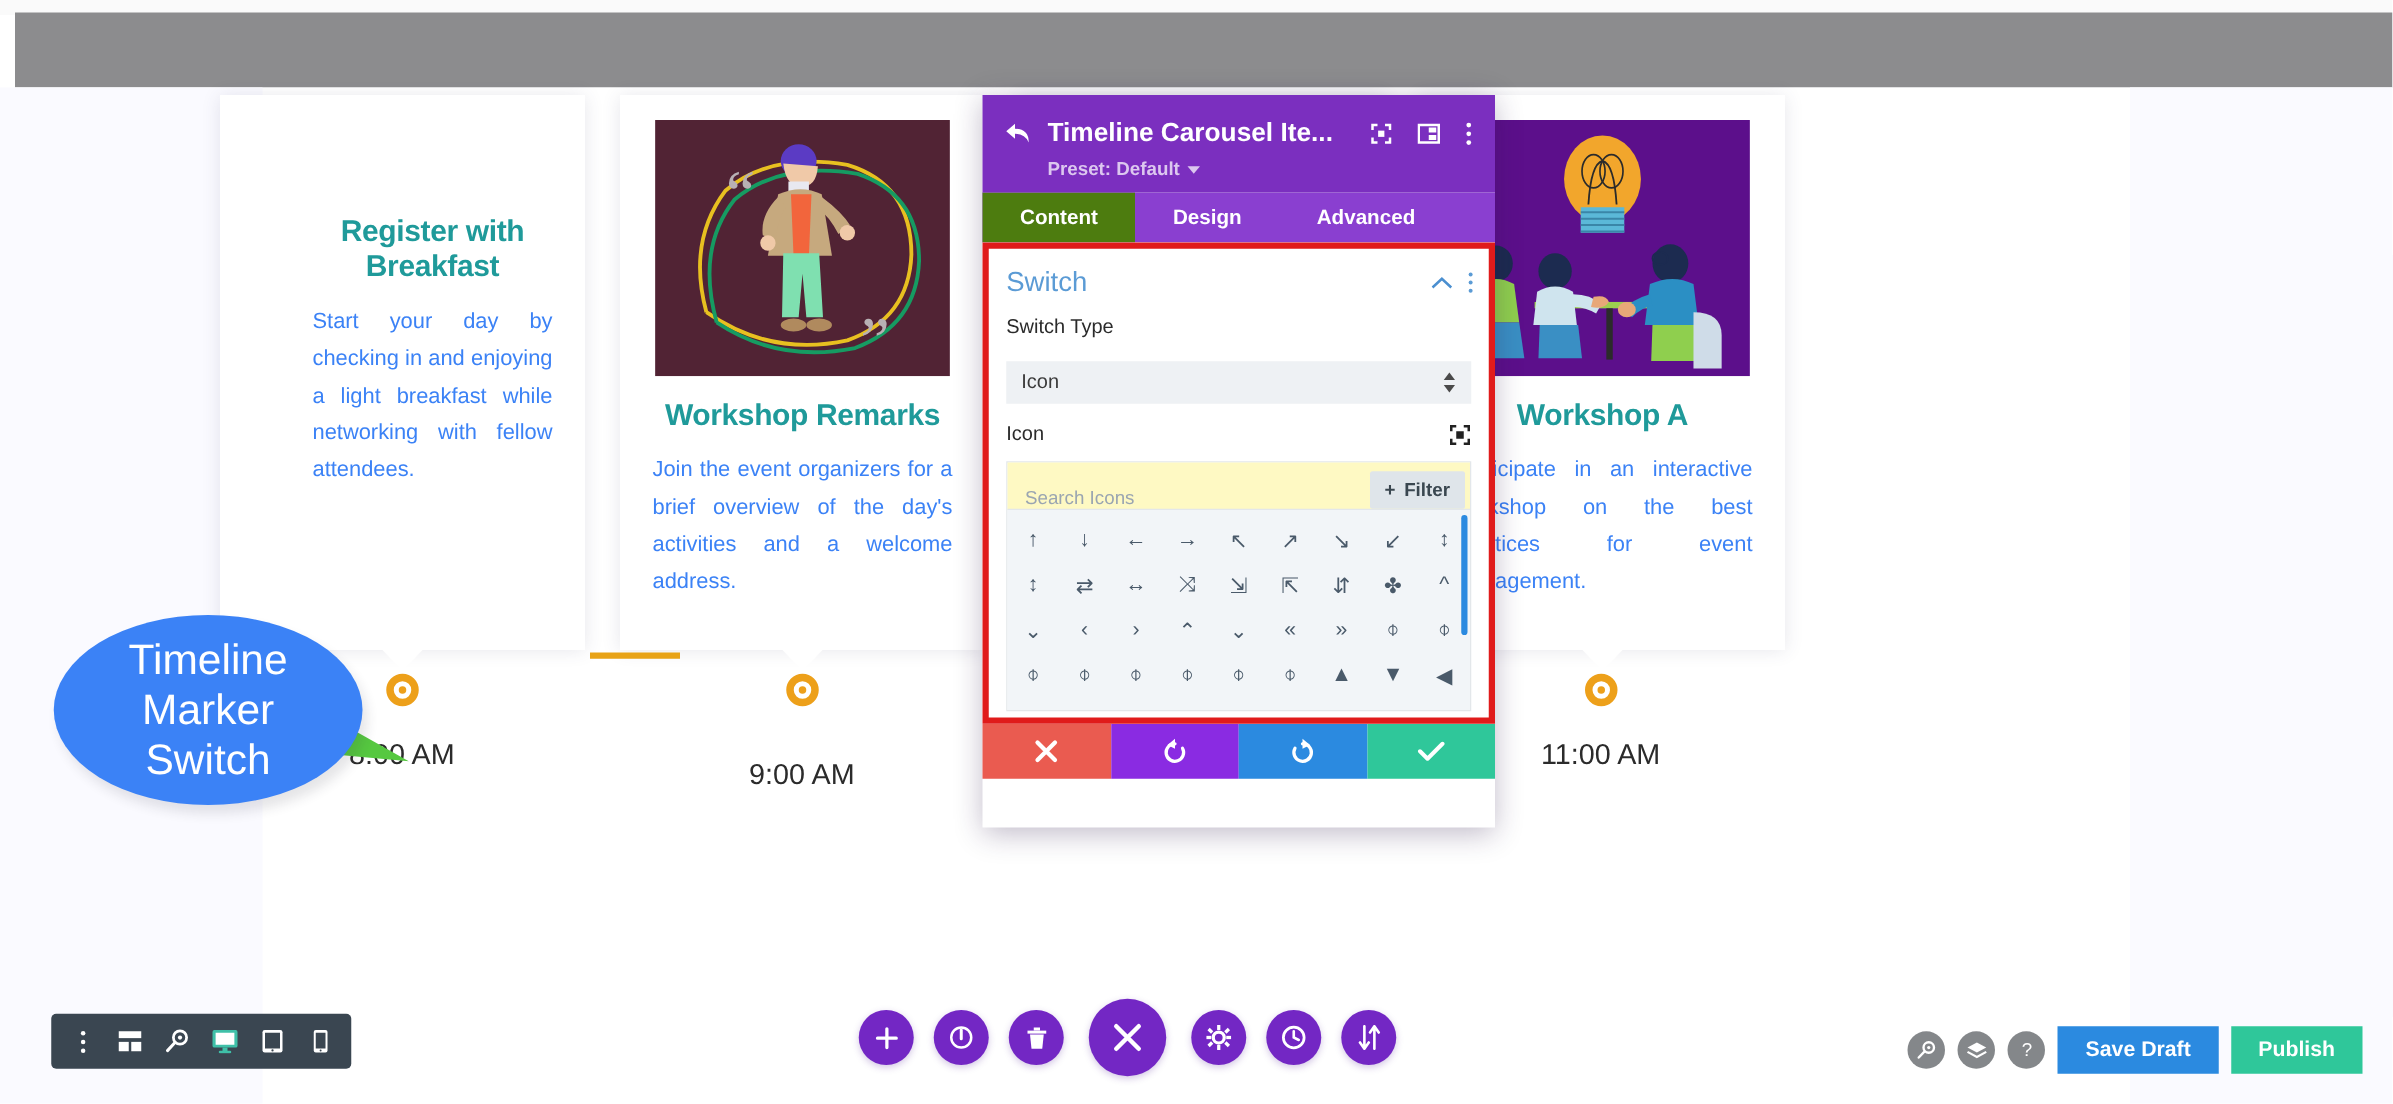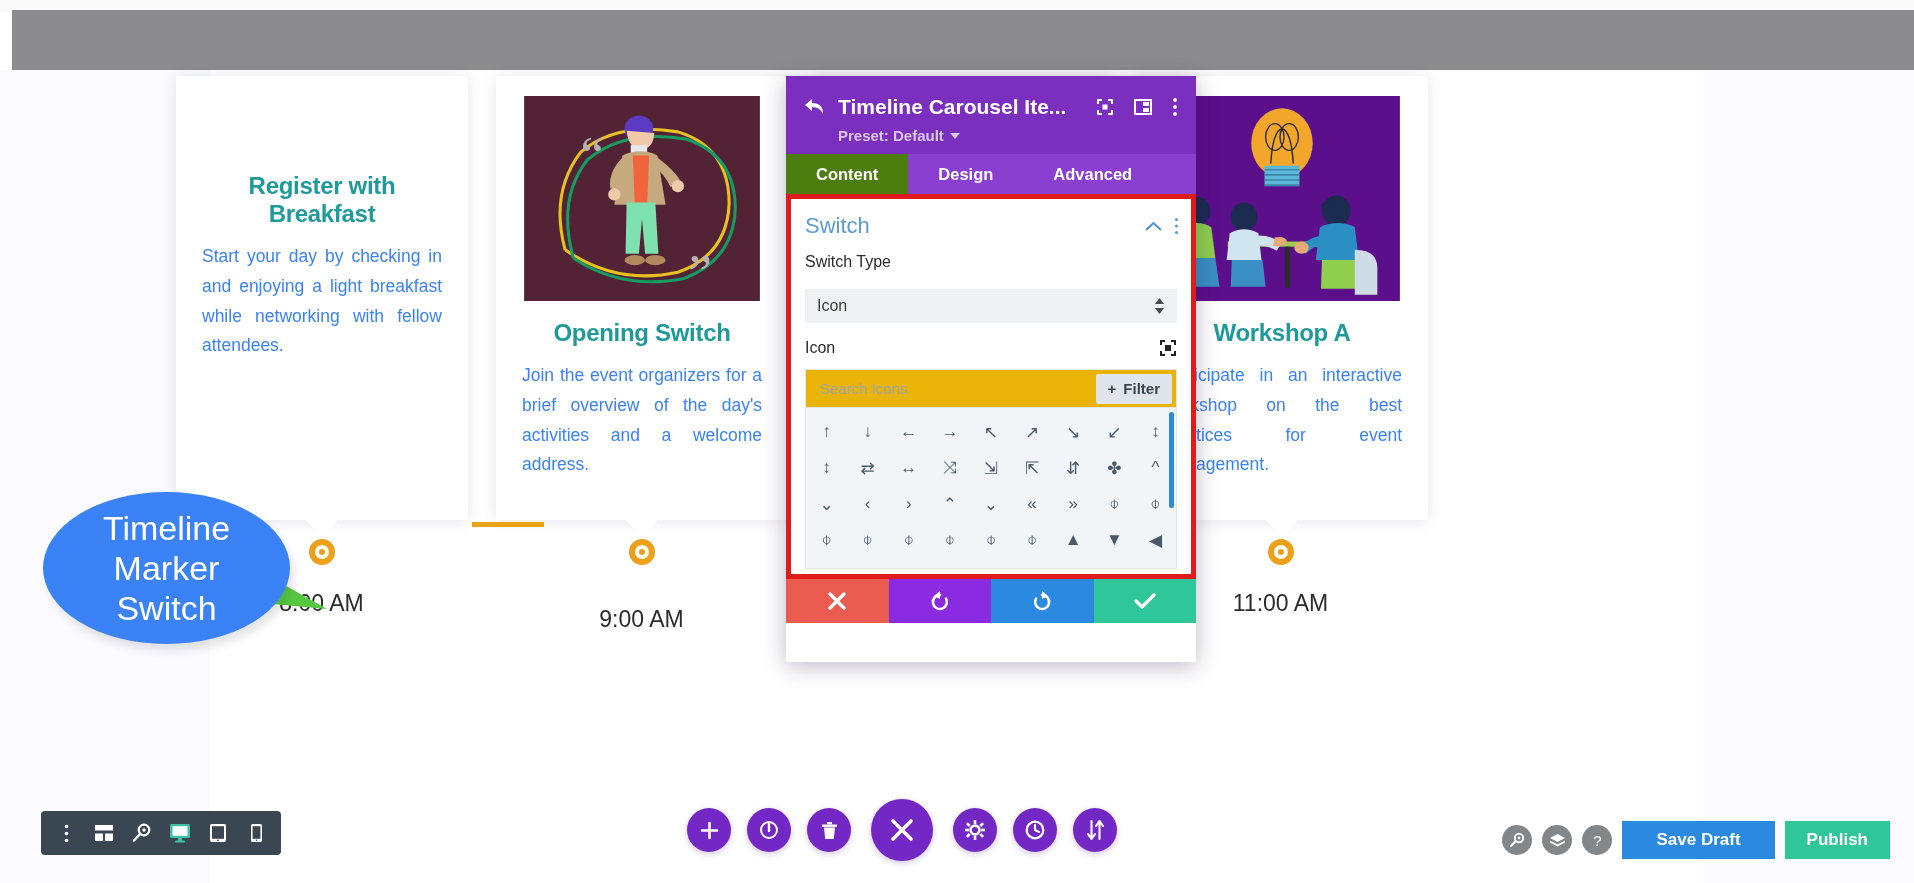--- a/index.html
+++ b/index.html
@@ -132,21 +132,21 @@
   .field-row .field-label { padding:0; flex:1; }
   .select-box {
     margin: 0 14px; height:34px; background:#eef1f4;
     display:flex; align-items:center; padding:0 12px;
     font-size:16px; color:#3b3b3b; position:relative;
   }
   .select-arrows { margin-left:auto; font-size:12px; color:#4a4a4a; line-height:1; text-align:center; }
 
   .icon-picker { margin: 8px 14px 0 14px; border:1px solid #e3e7ea; }
   .icon-search-row {
-    display:flex; align-items:center; height:38px; background:#eab308;
+    display:flex; align-items:flex-end; height:38px; background:#fef9c3;
     border-bottom:1px solid #e3e7ea; padding-left:14px;
   }
   .icon-search-input {
     flex:1; border:none; background:transparent; outline:none;
     font-size:15px; color:#5a6672; font-family:"Liberation Sans", sans-serif;
   }
   .icon-search-input::placeholder { color:#9aa5b1; }
   .filter-btn {
     height:30px; margin-right:4px; background:#dfe5ea; color:#3a4750;
     display:flex; align-items:center; gap:7px; padding:0 12px;
@@ -192,21 +192,21 @@
   .cbtn.big { width:62px; height:62px; font-size:26px; margin:0 4px; }
 
   .right-toolbar {
     position:absolute; right:24px; bottom:24px; display:flex; align-items:center; gap:10px;
   }
   .gbtn {
     width:30px; height:30px; border-radius:50%; background:#84878a;
     display:flex; align-items:center; justify-content:center; color:#fff; font-size:15px;
   }
   .savebtn {
-    height:38px; padding:0 34px; background:#2b8ae0; color:#fff;
+    height:38px; padding:0 22px; background:#2b8ae0; color:#fff;
     display:flex; align-items:center; font-size:17px; font-weight:bold;
   }
   .pubbtn {
     height:38px; padding:0 22px; background:#2fc79a; color:#fff;
     display:flex; align-items:center; font-size:17px; font-weight:bold;
   }
   svg { display:block; }
 </style>
 </head>
 <body>
@@ -214,21 +214,21 @@
 <div id="root">
 
   <div class="topbar-shadow"></div>
   <div class="topbar"></div>
 
   <div class="canvas">
     <div class="page-bg-left"></div>
     <div class="page-bg-right"></div>
 
     <div class="card" style="left:176px; top:6px; width:292px; height:444px;">
-      <div class="card-body" style="padding-top:96px;">
+      <div class="card-body" style="padding-top:96px;margin-left:48px;">
         <div class="card-title">Register with Breakfast</div>
         <div class="card-text">Start your day by checking in and enjoying a light breakfast while networking with fellow attendees.</div>
       </div>
       <div class="card-tail"></div>
     </div>
 
     <div class="card" style="left:496px; top:6px; width:292px; height:444px;">
       <div style="padding:20px 28px 0 28px;">
         <svg class="card-img" viewBox="0 0 230 200" style="height:205px;">
           <rect width="230" height="200" fill="#512334"></rect>
@@ -244,21 +244,21 @@
           <path d="M96 60 q-14 14 -12 30 l10 4 q2 -18 8 -26 z" fill="#c6a97e"></path>
           <path d="M130 60 q16 12 22 22 l-9 7 q-7 -14 -16 -20 z" fill="#c6a97e"></path>
           <circle cx="88" cy="96" r="6" fill="#f0c9a8"></circle>
           <circle cx="150" cy="88" r="6" fill="#f0c9a8"></circle>
           <path d="M100 104 h28 l3 50 h-13 l-3 -34 l-3 34 h-13 z" fill="#7fe0b0"></path>
           <ellipse cx="108" cy="160" rx="10" ry="5" fill="#b08a5e"></ellipse>
           <ellipse cx="128" cy="160" rx="10" ry="5" fill="#b08a5e"></ellipse>
         </svg>
       </div>
       <div class="card-body" style="padding-top:18px;">
-        <div class="card-title">Opening Switch</div>
+        <div class="card-title">Workshop Remarks</div>
         <div class="card-text">Join the event organizers for a brief overview of the day's activities and a welcome address.</div>
       </div>
       <div class="card-accentbar" style="width:72px; left:-24px; bottom:-7px;"></div>
       <div class="card-tail"></div>
     </div>
 
     <div class="card" style="left:816px; top:6px; width:292px; height:444px;"></div>
 
     <div class="card" style="left:1136px; top:6px; width:292px; height:444px;">
       <div style="padding:20px 28px 0 28px;">

